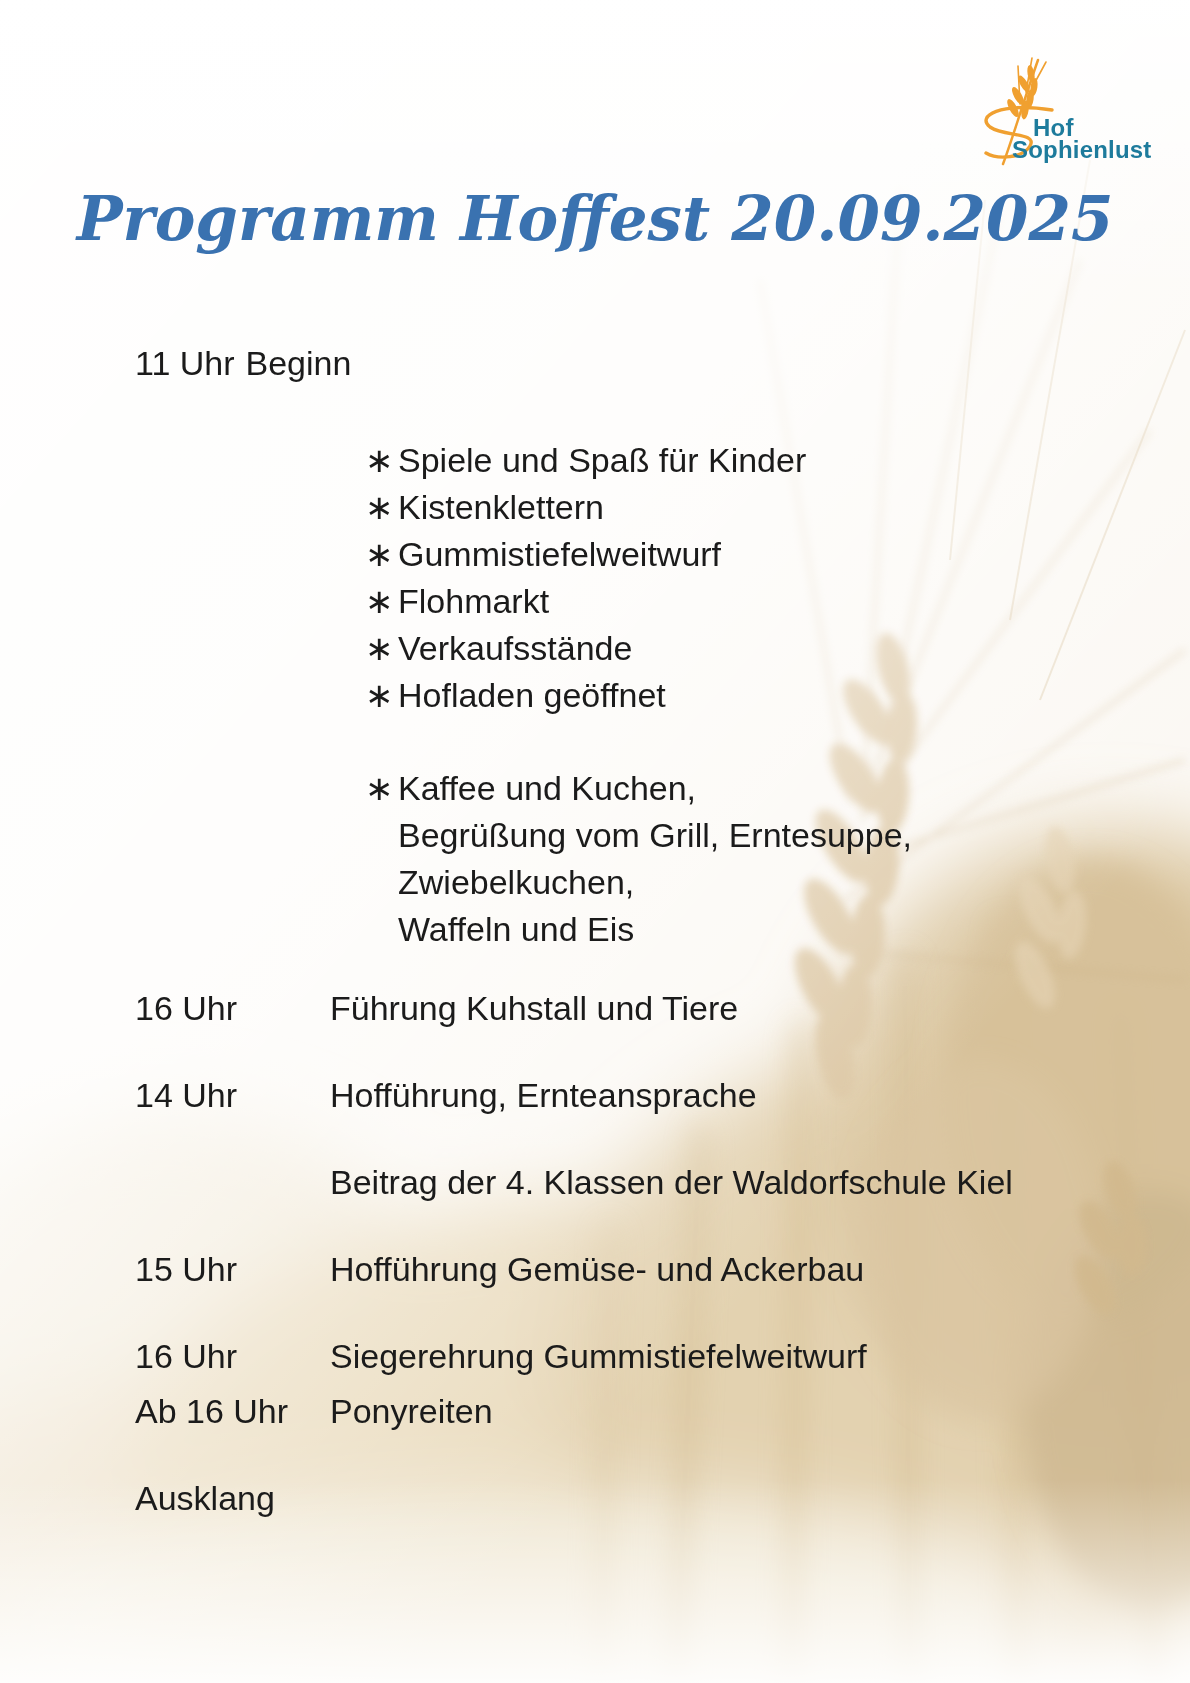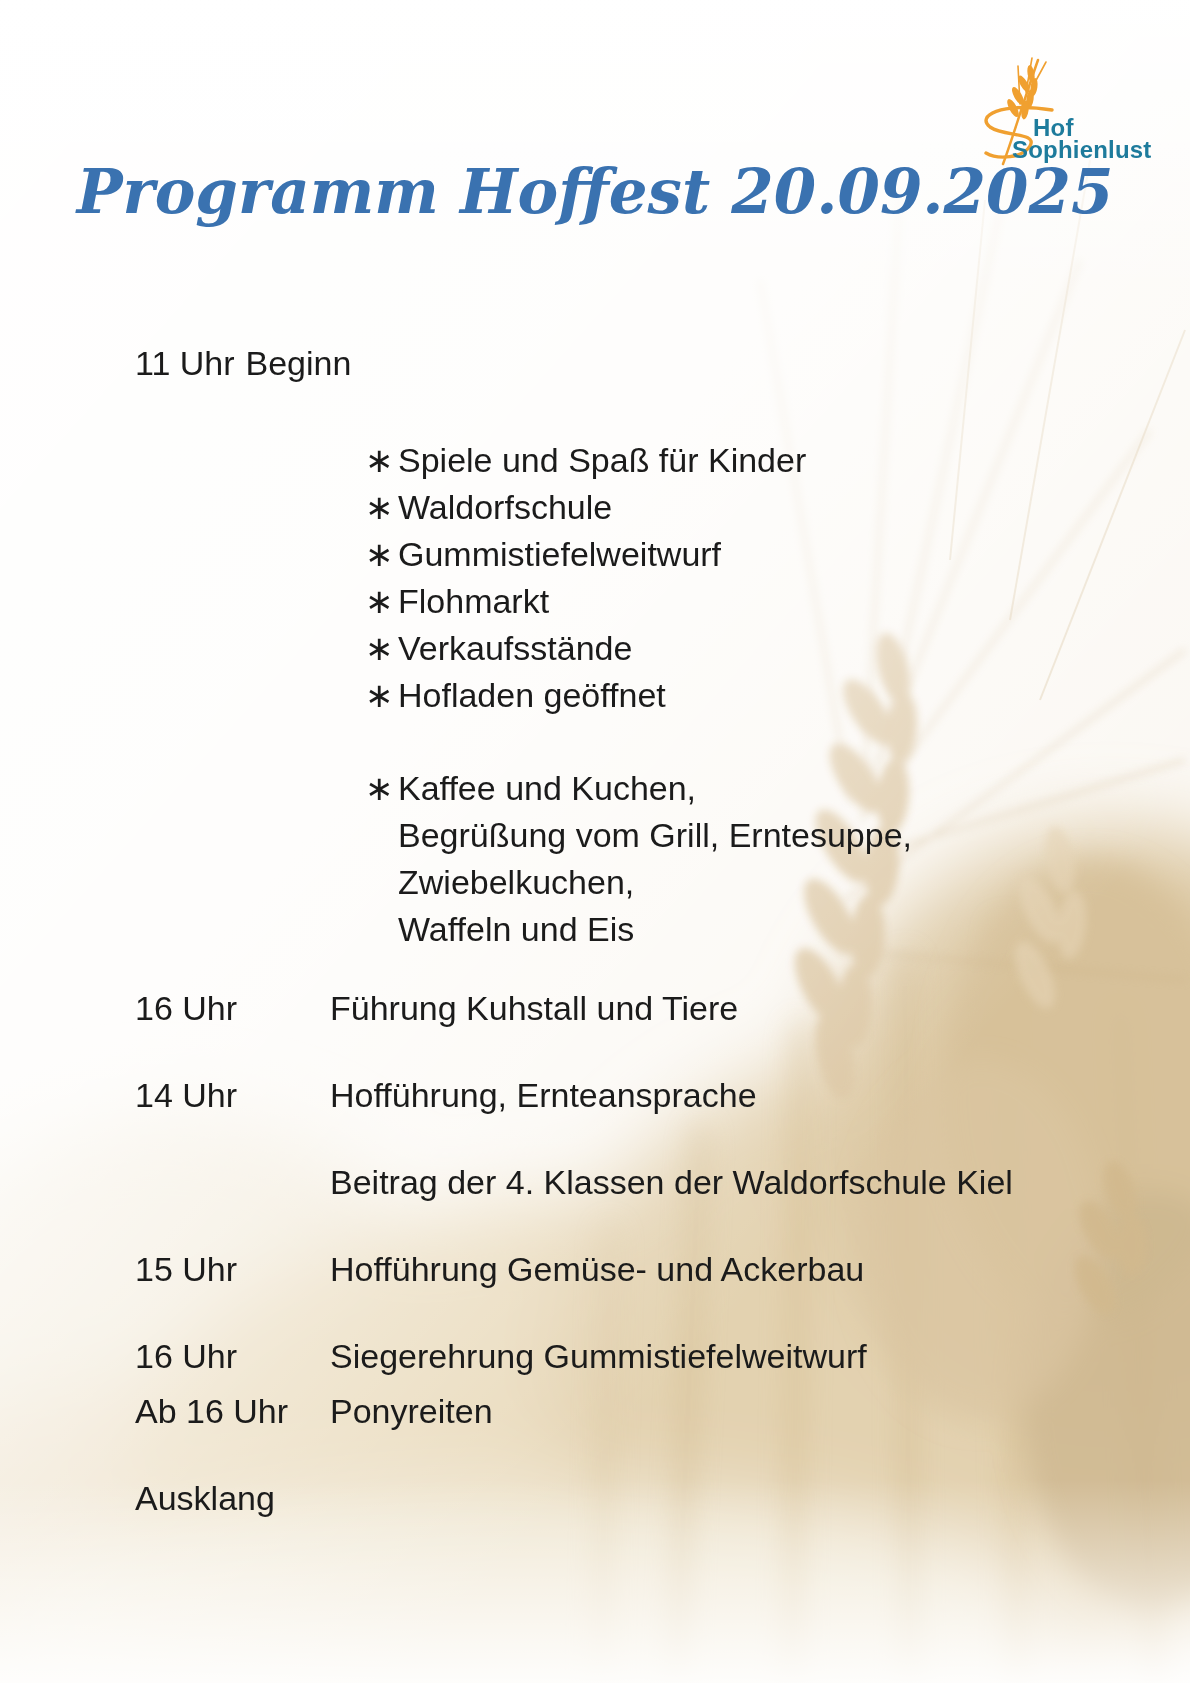--- a/index.html
+++ b/index.html
@@ -14,21 +14,21 @@
   
   .bg{position:absolute;inset:0;z-index:0;}
   
   .logo{position:absolute;left:900px;top:52px;width:230px;height:118px;z-index:3;}
   .logo-art{position:absolute;left:0;top:0;width:230px;height:118px;}
   .logo-text{position:absolute;color:#1e7b9c;font-weight:bold;font-size:24px;line-height:20px;letter-spacing:0.2px;}
   .logo-hof{left:133px;top:66px;}
   .logo-soph{left:112px;top:88px;}
   
   .title{
-    position:absolute;left:0;right:0;top:156px;z-index:3;
+    position:absolute;left:0;right:0;top:183px;z-index:3;
     text-align:center;
     font-family:"DejaVu Serif",serif;
     font-style:italic;font-weight:bold;
     font-size:61px;letter-spacing:0px;
     color:#3a72b0;
   }
   
   .content{
     position:absolute;left:135px;top:340px;width:940px;z-index:3;
     font-size:34px;line-height:47px;color:#1b1b1b;
@@ -187,21 +187,21 @@
       <span>11 Uhr</span><span class="lbl">Beginn</span>
     </div>
 
     <ul class="activities">
       <li>
           <span class="marker">∗</span>
           <span>Spiele und Spaß für Kinder</span>
         </li>
       <li>
           <span class="marker">∗</span>
-          <span>Waldorfschule</span>
+          <span>Kistenklettern</span>
         </li>
       <li>
           <span class="marker">∗</span>
           <span>Gummistiefelweitwurf</span>
         </li>
       <li>
           <span class="marker">∗</span>
           <span>Flohmarkt</span>
         </li>
       <li>

